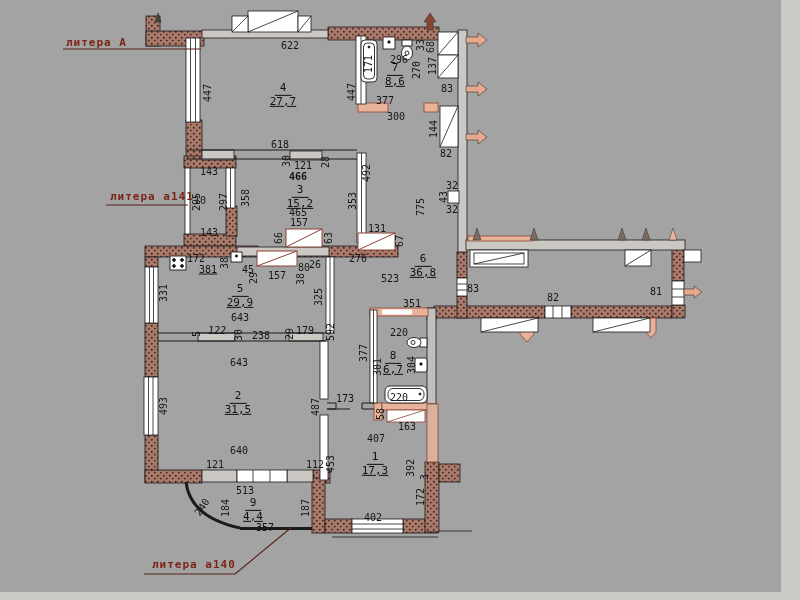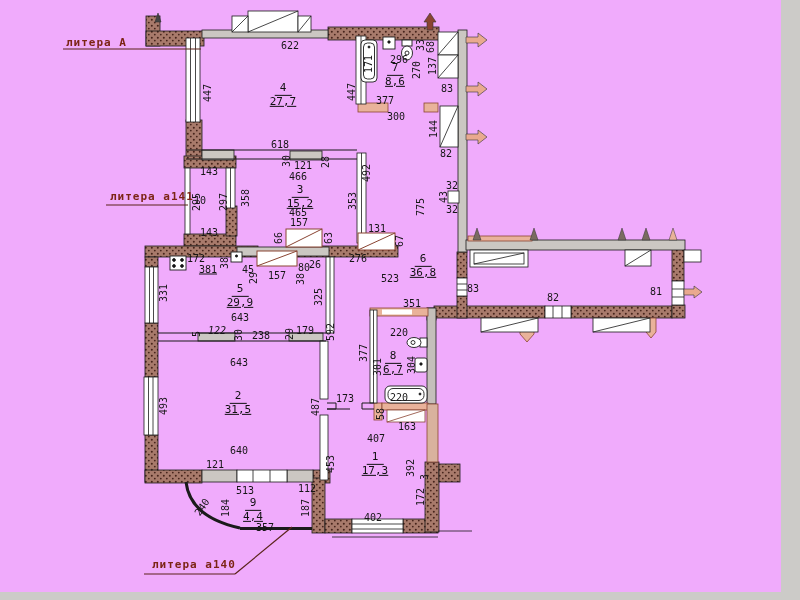--- a/index.html
+++ b/index.html
@@ -1,16 +1,16 @@
 <!DOCTYPE html>
 <html><head>
 <meta charset="utf-8">
 <style>
   html,body{margin:0;padding:0;background:#ffffff;}
-  #canvas{position:relative;width:800px;height:600px;background:#f0abfc;overflow:hidden;
+  #canvas{position:relative;width:800px;height:600px;background:#a3a3a3;overflow:hidden;
           font-family:"DejaVu Sans Mono",monospace;}
   svg{position:absolute;left:0;top:0;}
   #labels{position:absolute;left:0;top:0;width:800px;height:600px;pointer-events:none;}
   .dim{position:absolute;font:10px "DejaVu Sans Mono",monospace;color:#161616;
        transform:translate(-50%,-50%);white-space:nowrap;}
   .room-label{position:absolute;transform:translate(-50%,-50%);text-align:center;
        font:11px "DejaVu Sans Mono",monospace;color:#111;line-height:1.15;}
   .room-label .num{display:inline-block;padding:0 5px 0;border-bottom:1px solid #111;}
   .room-label .area{display:block;text-decoration:underline;}
   .litera{position:absolute;font:bold 11px "DejaVu Sans Mono",monospace;
@@ -265,21 +265,21 @@
       <span class="dim" style="left: 432px; top: 66px; transform: translate(-50%, -50%) rotate(-90deg);">137</span>
       <span class="dim" style="left: 447px; top: 88px;">83</span>
       <span class="dim" style="left: 385px; top: 100px;">377</span>
       <span class="dim" style="left: 396px; top: 116px;">300</span>
       <span class="dim" style="left: 433px; top: 129px; transform: translate(-50%, -50%) rotate(-90deg);">144</span>
       <span class="dim" style="left: 446px; top: 153px;">82</span>
       <span class="dim" style="left: 280px; top: 144px;">618</span>
       <span class="dim" style="left: 286px; top: 161px; transform: translate(-50%, -50%) rotate(-90deg);">30</span>
       <span class="dim" style="left: 303px; top: 165px;">121</span>
       <span class="dim" style="left: 325px; top: 162px; transform: translate(-50%, -50%) rotate(-90deg);">28</span>
-      <span class="dim" style="left: 298px; top: 176px;">466</span>
+      <span class="dim" style="left: 298px; top: 176px; font-weight: bold;">466</span>
       <span class="dim" style="left: 366px; top: 173px; transform: translate(-50%, -50%) rotate(-90deg);">492</span>
       <span class="dim" style="left: 298px; top: 212px;">465</span>
       <span class="dim" style="left: 299px; top: 222px;">157</span>
       <span class="dim" style="left: 352px; top: 201px; transform: translate(-50%, -50%) rotate(-90deg);">353</span>
       <span class="dim" style="left: 245px; top: 198px; transform: translate(-50%, -50%) rotate(-90deg);">358</span>
       <span class="dim" style="left: 209px; top: 171px;">143</span>
       <span class="dim" style="left: 196px; top: 202px; transform: translate(-50%, -50%) rotate(-90deg);">295</span>
       <span class="dim" style="left: 200px; top: 200px;">10</span>
       <span class="dim" style="left: 223px; top: 202px; transform: translate(-50%, -50%) rotate(-90deg);">297</span>
       <span class="dim" style="left: 209px; top: 232px;">143</span>
@@ -319,21 +319,21 @@
       <span class="dim" style="left: 411px; top: 365px; transform: translate(-50%, -50%) rotate(-90deg);">304</span>
       <span class="dim" style="left: 399px; top: 397px;">220</span>
       <span class="dim" style="left: 380px; top: 414px; transform: translate(-50%, -50%) rotate(-90deg);">58</span>
       <span class="dim" style="left: 407px; top: 426px;">163</span>
       <span class="dim" style="left: 345px; top: 398px;">173</span>
       <span class="dim" style="left: 239px; top: 362px;">643</span>
       <span class="dim" style="left: 163px; top: 406px; transform: translate(-50%, -50%) rotate(-90deg);">493</span>
       <span class="dim" style="left: 315px; top: 407px; transform: translate(-50%, -50%) rotate(-90deg);">487</span>
       <span class="dim" style="left: 239px; top: 450px;">640</span>
       <span class="dim" style="left: 215px; top: 464px;">121</span>
-      <span class="dim" style="left: 307px; top: 464px; margin-top: 24px;">112</span>
+      <span class="dim" style="left: 315px; top: 464px;">112</span>
       <span class="dim" style="left: 330px; top: 464px; transform: translate(-50%, -50%) rotate(-90deg);">453</span>
       <span class="dim" style="left: 245px; top: 490px;">513</span>
       <span class="dim" style="left: 202px; top: 507px; transform: translate(-50%, -50%) rotate(-55deg);">240</span>
       <span class="dim" style="left: 225px; top: 508px; transform: translate(-50%, -50%) rotate(-90deg);">184</span>
       <span class="dim" style="left: 265px; top: 527px;">357</span>
       <span class="dim" style="left: 305px; top: 508px; transform: translate(-50%, -50%) rotate(-90deg);">187</span>
       <span class="dim" style="left: 376px; top: 438px;">407</span>
       <span class="dim" style="left: 410px; top: 468px; transform: translate(-50%, -50%) rotate(-90deg);">392</span>
       <span class="dim" style="left: 424px; top: 477px; transform: translate(-50%, -50%) rotate(-90deg);">3</span>
       <span class="dim" style="left: 420px; top: 497px; transform: translate(-50%, -50%) rotate(-90deg);">172</span>

